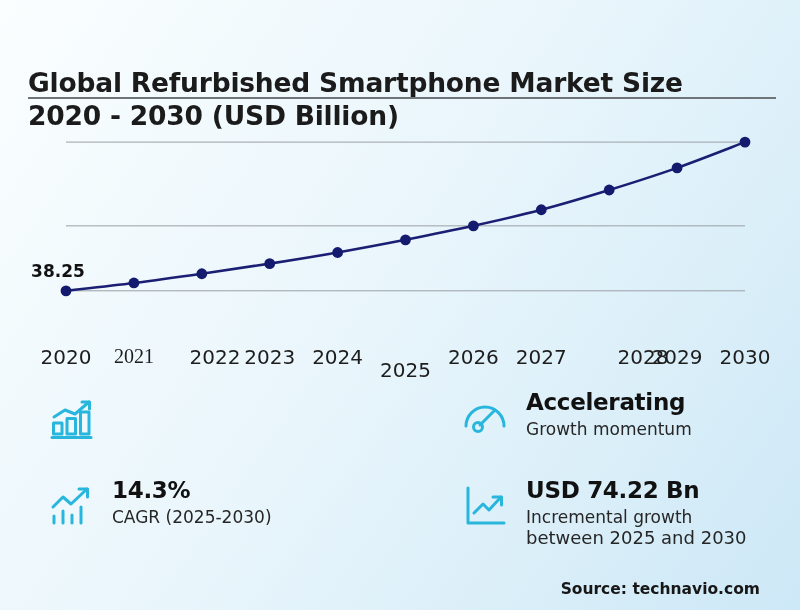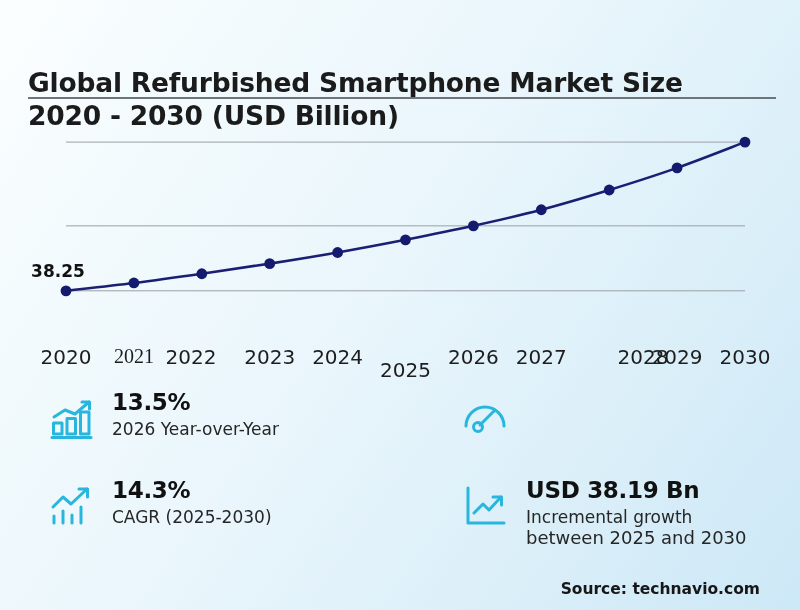--- a/index.html
+++ b/index.html
@@ -95,21 +95,21 @@
           <circle cx="677.10" cy="59.87" r="5.4" fill="#141a6e"></circle>
           <circle cx="745.00" cy="34.11" r="5.4" fill="#141a6e"></circle>
         </g>
       <text id="point-label" font-size="17" font-weight="bold" fill="#111" x="58.00" y="168.81" text-anchor="middle">38.25</text>
     </svg>
   </div>
 
   <div class="xaxis" id="xaxis">
       <div class="xtick" style="left: 66px;">2020</div>
       <div class="xtick" style="left: 133.9px; font-family: Liberation Serif, serif;">2021</div>
-      <div class="xtick" style="left: 191px;">2022</div>
+      <div class="xtick" style="left: 215px;">2022</div>
       <div class="xtick" style="left: 269.7px;">2023</div>
       <div class="xtick" style="left: 337.6px;">2024</div>
       <div class="xtick" style="left: 405.5px; margin-top: 13px;">2025</div>
       <div class="xtick" style="left: 473.4px;">2026</div>
       <div class="xtick" style="left: 541.3px;">2027</div>
       <div class="xtick" style="left: 643px;">2028</div>
       <div class="xtick" style="left: 677.1px;">2029</div>
       <div class="xtick" style="left: 745px;">2030</div>
     </div>
 
@@ -120,24 +120,20 @@
         <svg width="50" height="50" viewBox="0 0 50 50">
           <g fill="none" stroke="#29b6dd" stroke-width="3" stroke-linecap="round" stroke-linejoin="round">
             <polyline points="7,24 18,17 28,21 42,9"></polyline>
             <polyline points="35,9 42.5,9 42.5,16"></polyline>
             <rect x="6.5" y="30" width="8.5" height="11"></rect>
             <rect x="20" y="25.5" width="8.5" height="15.5"></rect>
             <rect x="33.5" y="19" width="8.5" height="22"></rect>
             <line x1="5" y1="44.5" x2="44" y2="44.5"></line>
           </g>
         </svg>
-      </div>
-      <div class="txt">
-        <div class="big">13.5%</div>
-        <div class="sub">2026 Year-over-Year</div>
       </div>
     </div>
 
     <div class="stat s2">
       <div class="ico">
         <svg width="50" height="50" viewBox="0 0 50 50">
           <g fill="none" stroke="#29b6dd" stroke-width="3" stroke-linecap="round" stroke-linejoin="round">
             <polyline points="6,26 16,16 24,23 40,8"></polyline>
             <polyline points="32,8 40.5,8 40.5,16"></polyline>
             <line x1="7" y1="35" x2="7" y2="42"></line>
@@ -156,34 +152,38 @@
     <div class="stat s3">
       <div class="ico">
         <svg width="50" height="50" viewBox="0 0 50 50">
           <g fill="none" stroke="#29b6dd" stroke-width="3" stroke-linecap="round" stroke-linejoin="round">
             <path d="M5,33 A19,19 0 0 1 43,33"></path>
             <line x1="19" y1="32" x2="34" y2="17"></line>
             <circle cx="17" cy="34" r="4.5"></circle>
           </g>
         </svg>
       </div>
+      <div class="txt">
+        <div class="big">Accelerating</div>
+        <div class="sub">Growth momentum</div>
+      </div>
     </div>
 
     <div class="stat s4">
       <div class="ico">
         <svg width="50" height="50" viewBox="0 0 50 50">
           <g fill="none" stroke="#29b6dd" stroke-width="3" stroke-linecap="round" stroke-linejoin="round">
             <polyline points="7,7 7,42 43,42"></polyline>
             <polyline points="13,32 22,23 28,29 40,16"></polyline>
             <polyline points="32,16 40.5,16 40.5,24"></polyline>
           </g>
         </svg>
       </div>
       <div class="txt">
-        <div class="big">USD 38.19 Bn</div>
+        <div class="big">USD 74.22 Bn</div>
         <div class="sub">Incremental growth</div>
         <div class="sub2">between 2025 and 2030</div>
       </div>
     </div>
 
   </div>
 
   <div class="source">Source: technavio.com</div>
 
 </div>

